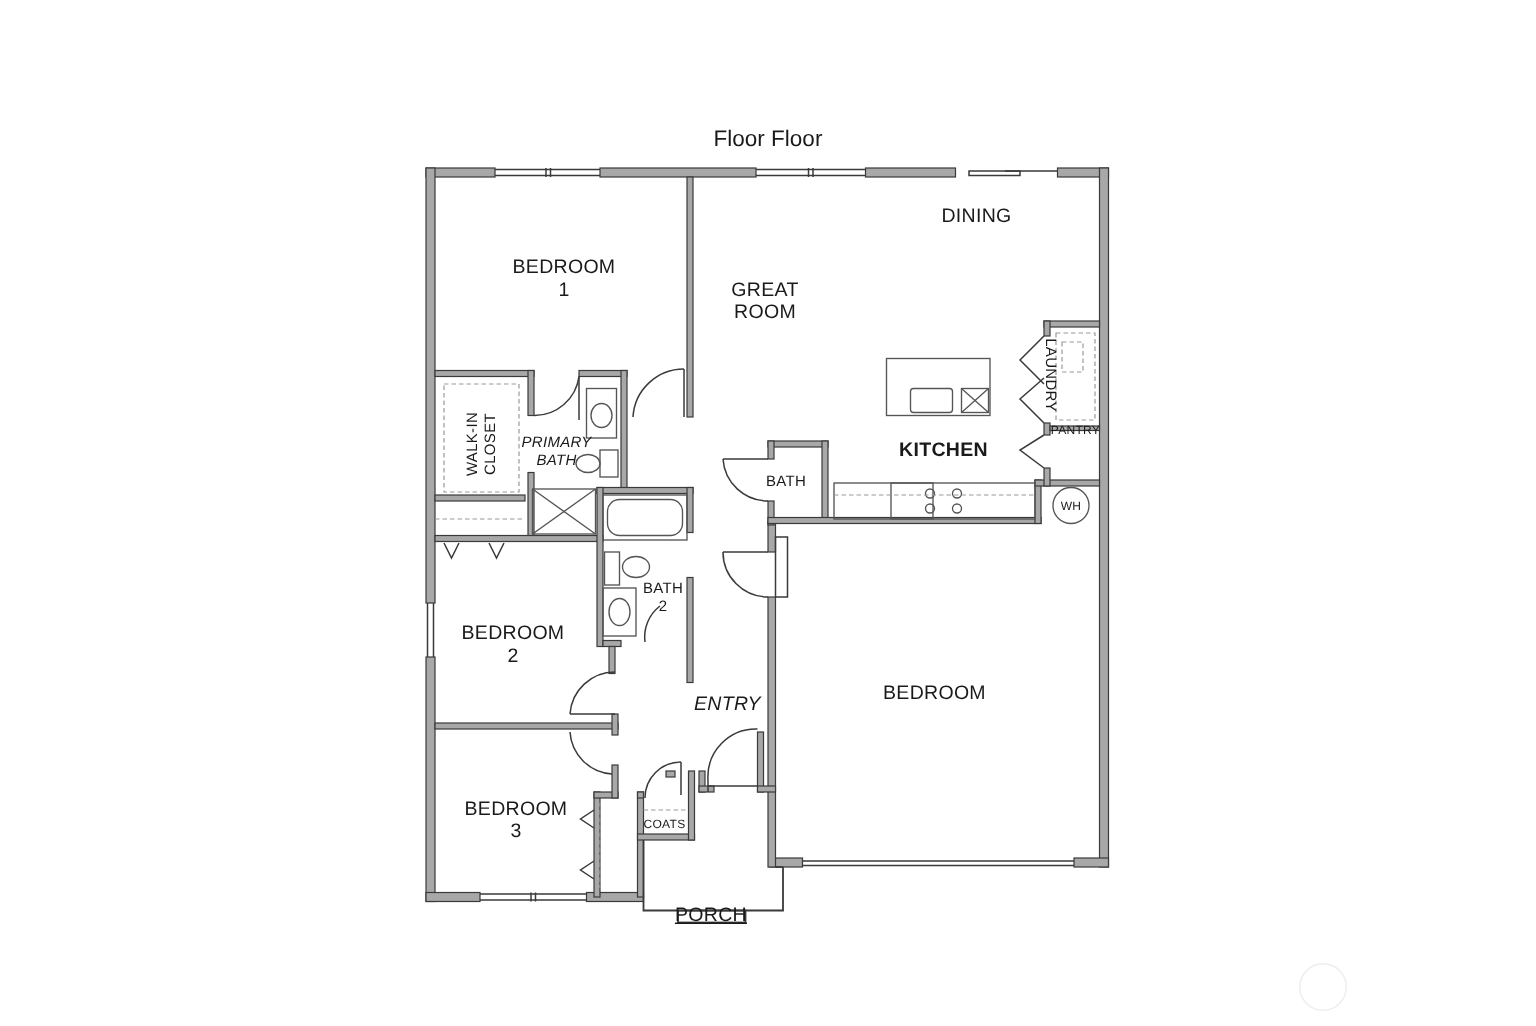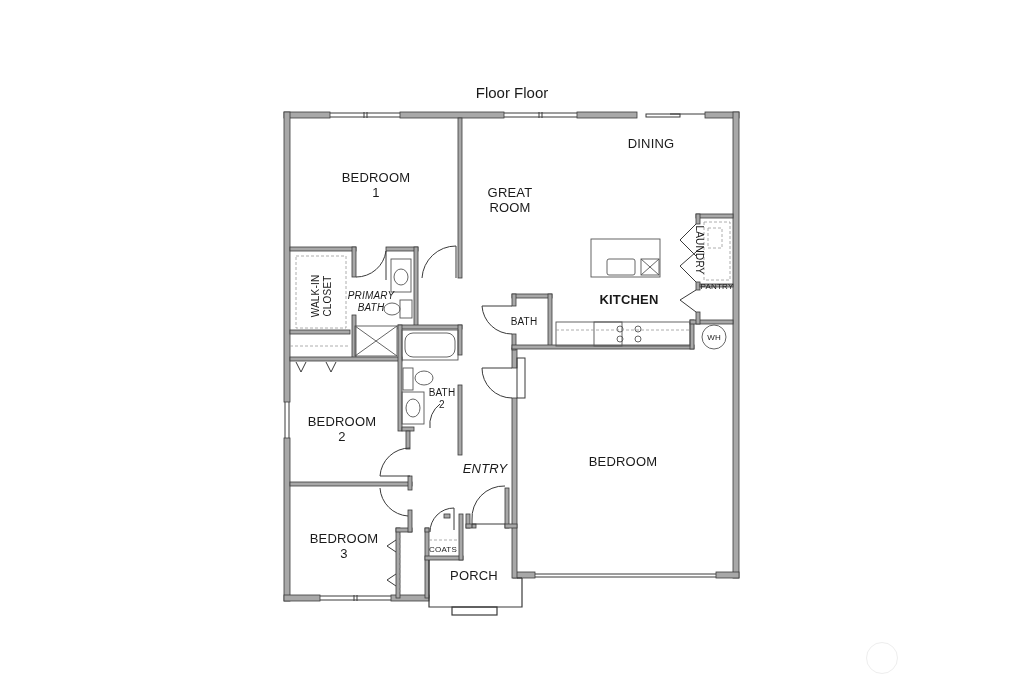--- a/index.html
+++ b/index.html
@@ -226,15 +226,15 @@
 <div class="lbl xs" style="left:702px; top:333px; width:24px;">WH</div>
 <div class="lbl sm" style="left:422px; top:387px; width:40px;">BATH
 2</div>
 <div class="lbl" style="left:302px; top:414px; width:80px;">BEDROOM
 2</div>
 <div class="lbl" style="left:460px; top:461px; width:50px;font-style:italic;">ENTRY</div>
 <div class="lbl" style="left:588px; top:454px; width:70px;">BEDROOM</div>
 <div class="lbl" style="left:304px; top:531px; width:80px;">BEDROOM
 3</div>
 <div class="lbl xs" style="left:427px; top:545px; width:32px;">COATS</div>
-<div class="lbl" style="left:444px; top:568px; width:60px;">PORCH</div>
+<div class="lbl" style="left:444px; top:602px; width:60px;text-decoration:underline;">PORCH</div>
 
 <div class="watermark"></div>
 
 </body></html>

